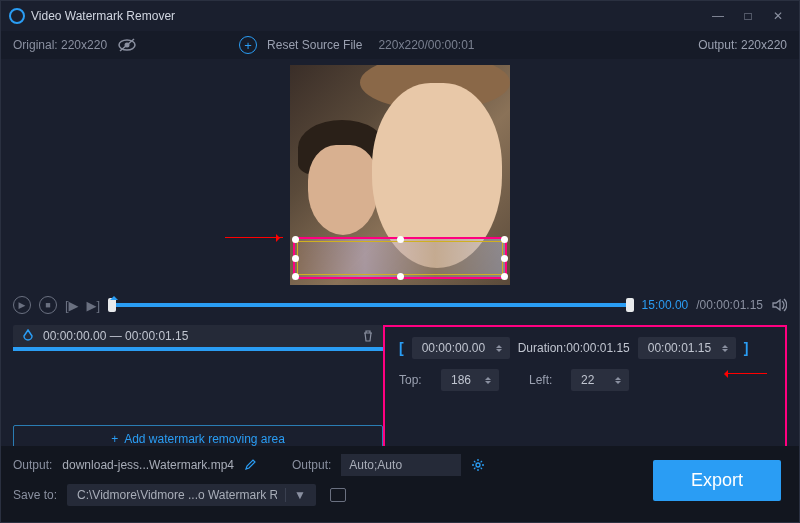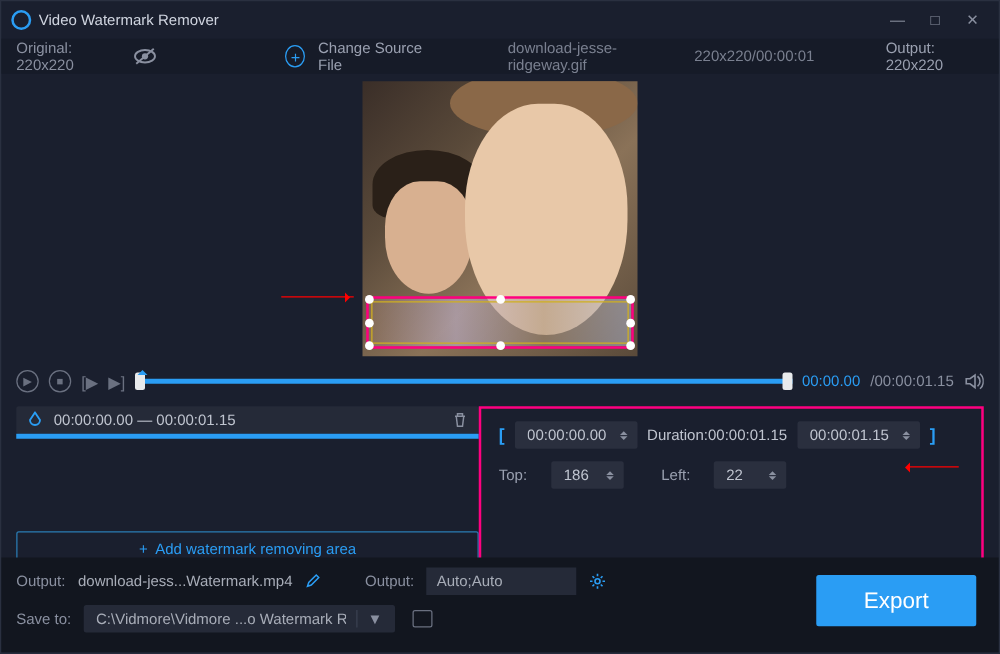--- a/index.html
+++ b/index.html
@@ -94,22 +94,21 @@
 </div>
 
 <div class="subbar">
   <span class="original">Original: 220x220</span>
   <span class="eye"><svg viewBox="0 0 20 16">
         <ellipse cx="10" cy="8" rx="8" ry="5" fill="none" stroke="#8a90a0" stroke-width="1.5"></ellipse>
         <circle cx="10" cy="8" r="2.5" fill="#8a90a0"></circle>
         <line x1="3" y1="14" x2="17" y2="2" stroke="#8a90a0" stroke-width="1.5"></line>
       </svg></span>
   <span class="plus-circle">+</span>
-  <span class="change">Change Source File</span>
-  <span class="fname">download-jesse-ridgeway.gif</span>
+  <span class="change">Reset Source File</span>
   <span class="fdim">220x220/00:00:01</span>
   <span class="spacer"></span>
   <span class="outputdim">Output: 220x220</span>
 </div>
 
 <div class="preview">
   <div class="video">
     <div class="hair1"></div>
       <div class="face1"></div>
     <div class="hair2"></div>
@@ -132,21 +131,21 @@
 <div class="controls">
   <span class="ctrlbtn">▶</span>
   <span class="ctrlbtn">■</span>
   <span class="bracket">[▶</span>
   <span class="bracket">▶]</span>
   <div class="timeline">
     <div class="timeline-track"></div>
     <div class="timeline-handle-l"></div>
     <div class="timeline-handle-r"></div>
   </div>
-  <span class="timetext">00:00.00</span>
+  <span class="timetext">15:00.00</span>
     <span class="timetext2">/<span>00:00:01.15</span></span>
   <span class="vol"><svg viewBox="0 0 16 16">
         <path d="M2 6h3l4-3v10l-4-3H2z M11 4a5 5 0 010 8 M13 2a8 8 0 010 12" fill="none" stroke="#8a90a0" stroke-width="1.3"></path>
       </svg></span>
 </div>
 
 <div class="midrow">
   <div class="leftpanel">
     <div class="rangebar">
       <span class="teardrop"><svg viewBox="0 0 14 14">

